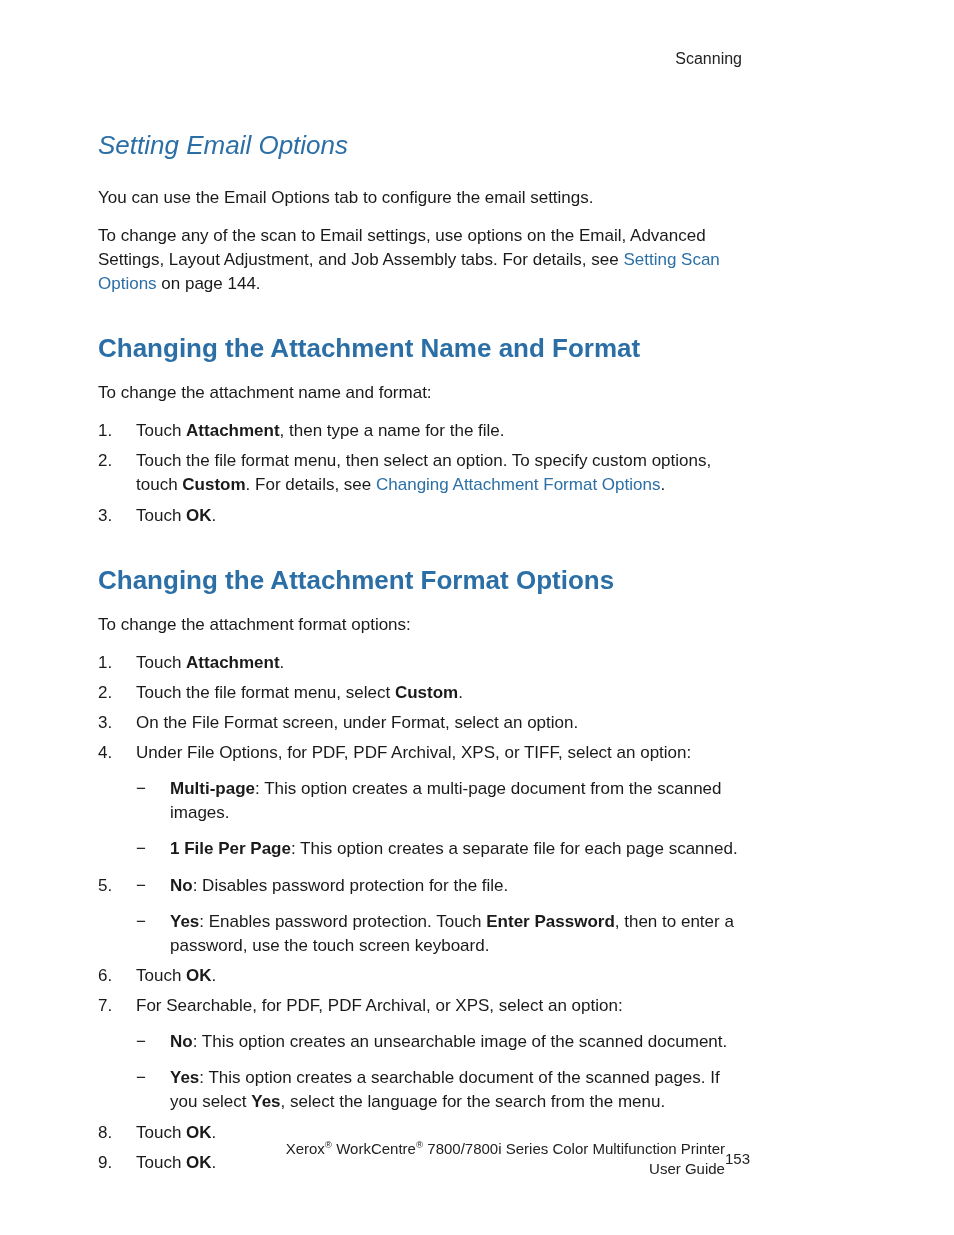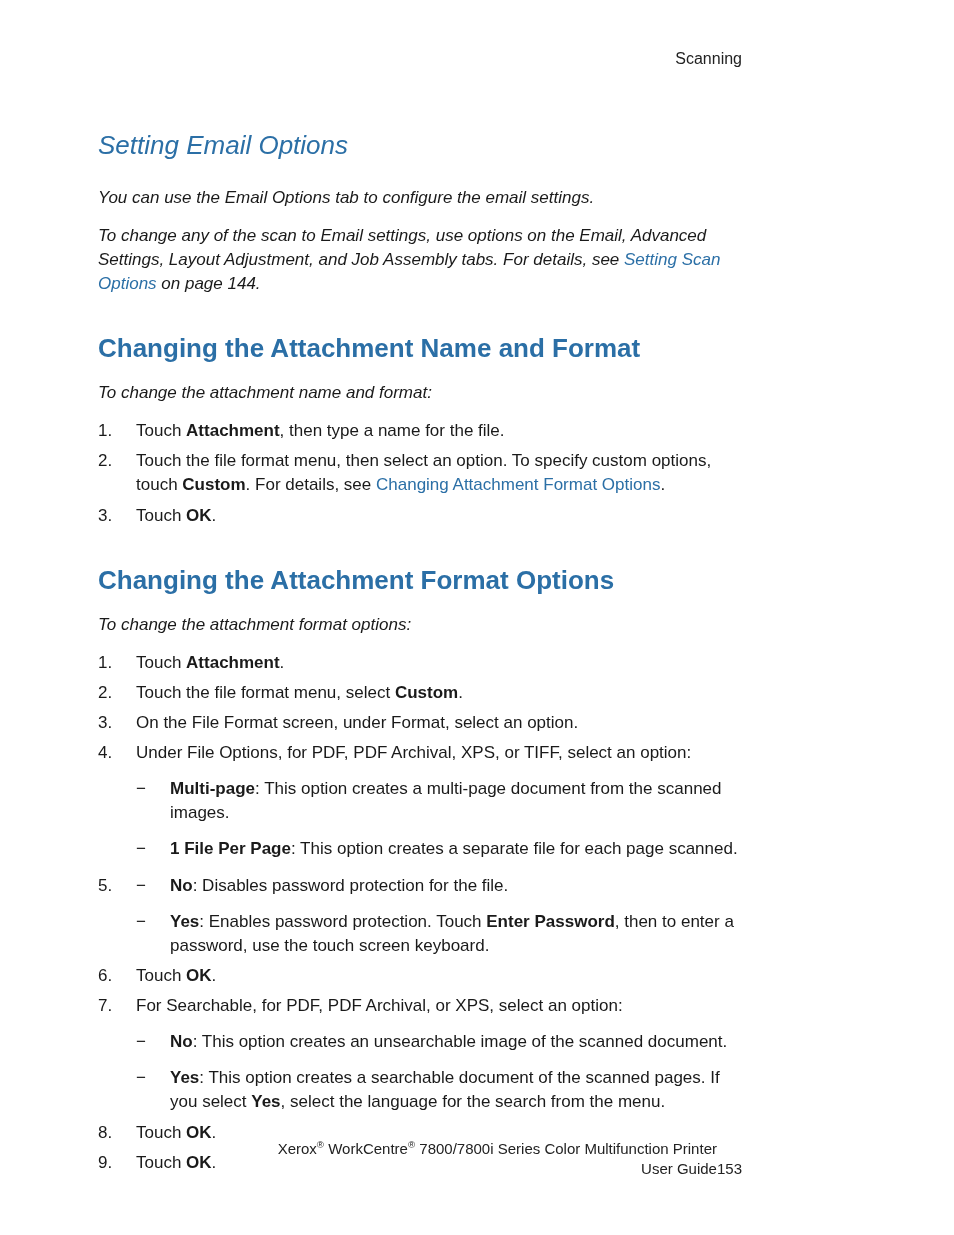--- a/index.html
+++ b/index.html
@@ -31,21 +31,21 @@
     color: #2b6fa6;
     margin: 0 0 22px 0;
     font-style: italic;
   }
   h2.subsection-title {
     font-size: 26px;
     font-weight: 600;
     color: #2b6fa6;
     margin: 34px 0 14px 0;
   }
-  p { margin: 0 0 14px 0; font-style: italic; }
+  p { margin: 0 0 14px 0; }
   a.doc-link { color: #2b6fa6; text-decoration: none; }
   ol.numbered {
     list-style: none;
     padding: 0;
     margin: 0 0 8px 0;
   }
   ol.numbered > li {
     position: relative;
     padding-left: 38px;
     margin: 0 0 6px 0;
@@ -69,26 +69,26 @@
   ul.dash > li::before {
     content: "\2212";
     position: absolute;
     left: 0;
     top: 0;
   }
   .footer {
     position: absolute;
     bottom: 56px;
     left: 98px;
-    right: 98px;
+    right: 90px;
     font-size: 15px;
     color: #222;
     display: flex;
     justify-content: flex-end;
-    align-items: flex-end;
+    align-items: center;
   }
   .footer .ftext {
     text-align: right;
     line-height: 1.35;
   }
   .footer .pnum {
   }
   sup { font-size: 0.65em; vertical-align: super; }
 </style>
 </head>

